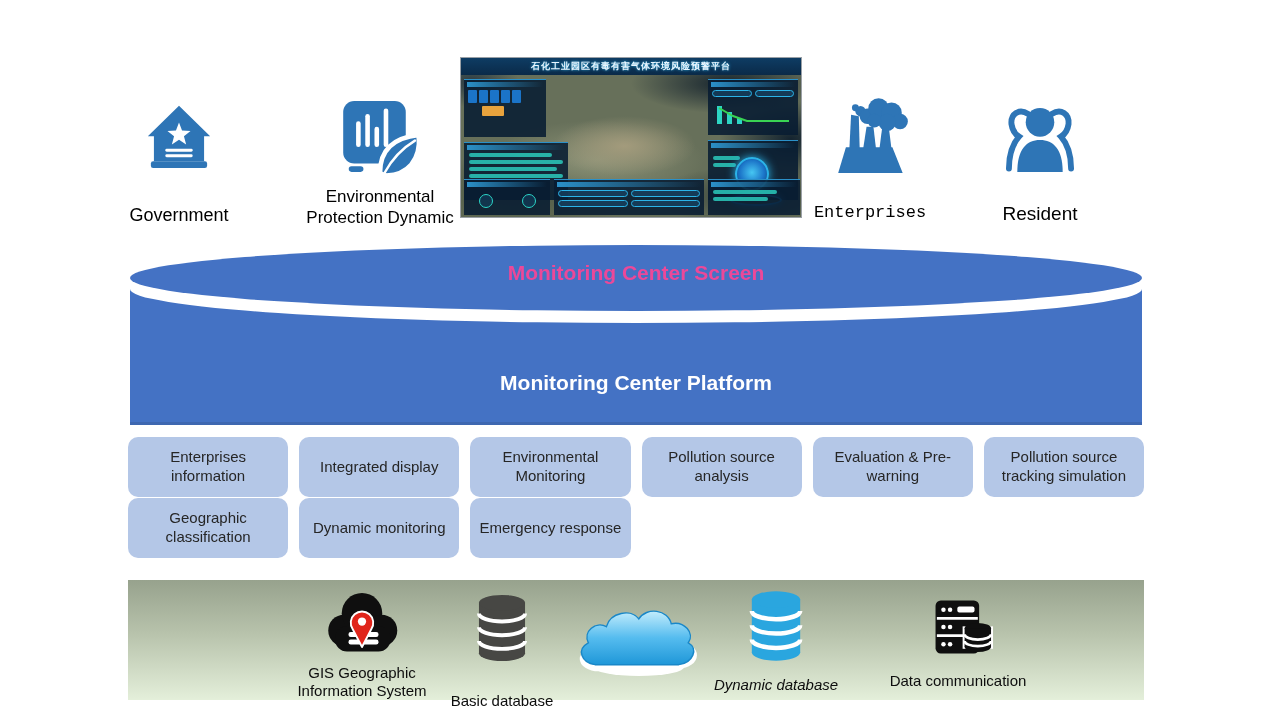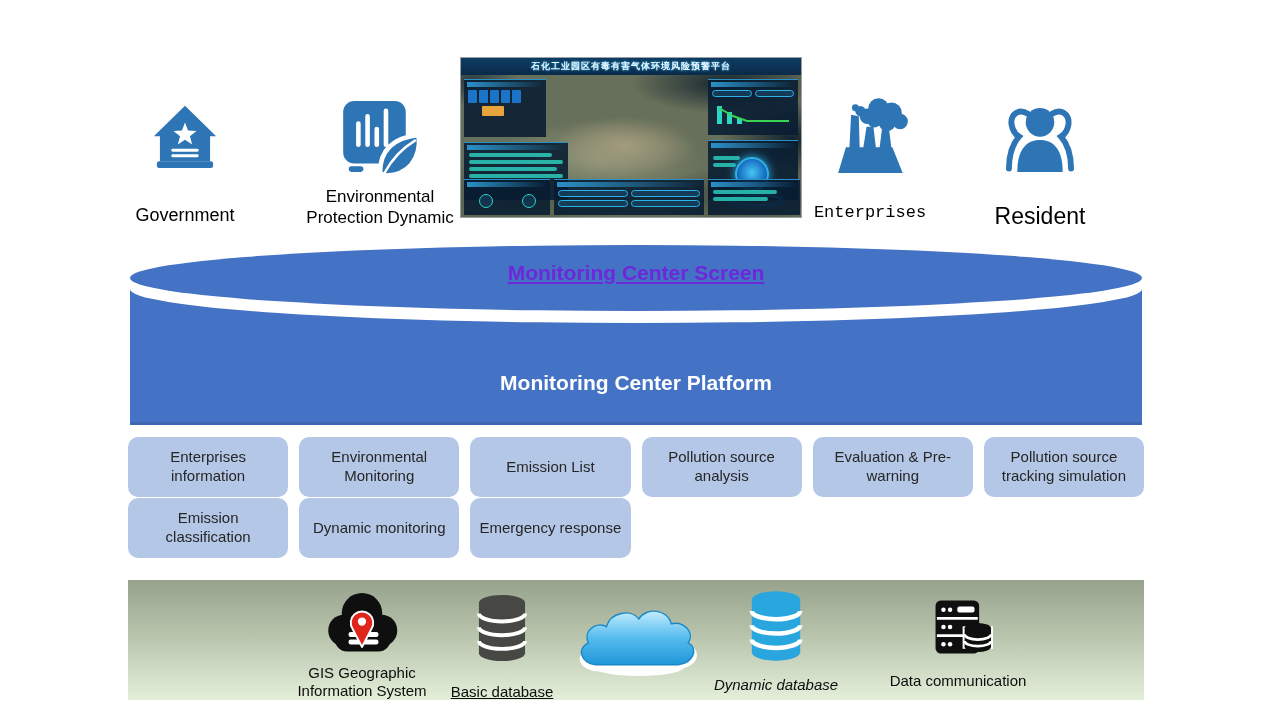--- a/index.html
+++ b/index.html
@@ -4,28 +4,28 @@
 <style>
   * { margin:0; padding:0; box-sizing:border-box; }
   html,body { width:1280px; height:720px; background:#ffffff; overflow:hidden;
               font-family:"Liberation Sans", sans-serif; }
   .abs { position:absolute; }
   .preline { white-space:pre-line; }
 
   
   .stake { position:absolute; display:flex; flex-direction:column; align-items:center; }
   .stake .lbl { color:#000; text-align:center; line-height:1.25; }
-  #gov  { left:110px; top:102px; width:150px; }
+  #gov  { left:104px; top:102px; width:150px; }
   #gov .lbl { font-size:18px; margin-top:22px; }
   #epa  { left:300px; top:90px;  width:160px; }
   #epa .lbl { font-size:17px; margin-top:0px; }
   #ent  { left:805px; top:94px;  width:130px; }
   #ent .lbl { font-size:17px; margin-top:18px;font-family:Liberation Mono, monospace; }
   #res  { left:975px; top:98px;  width:130px; }
-  #res .lbl { font-size:23px; margin-top:16px; }
+  #res .lbl { font-size:19px; margin-top:16px; }
 
   
   #dash { left:460px; top:57px; width:342px; height:161px; background:#0d2136;
           border:1px solid #9aa0a6; overflow:hidden; }
   #dash-titlebar { position:absolute; left:0; top:0; right:0; height:17px;
       background:linear-gradient(180deg,#0e3c63,#0a2a49);
       display:flex; align-items:center; justify-content:center; }
   #dash-title { color:#eaf6ff; font-size:9px; font-weight:bold; letter-spacing:1px;
       text-shadow:0 0 3px #2bb3e8; }
   #dash-map { position:absolute; left:0; top:17px; right:0; bottom:0;
@@ -52,21 +52,21 @@
   #glowwrap { position:absolute; right:24px; top:16px; width:44px; text-align:center; }
   #glow { width:34px; height:34px; margin:0 auto; border-radius:50%;
           background:radial-gradient(circle at 50% 45%, #46c6f2 0%, #1b74c8 55%, #0d3a60 100%);
           border:2px solid #2bb3e8; box-shadow:0 0 10px #2bb3e8; }
   #glowring { width:52px; height:12px; margin:3px auto 0 auto; border:2px solid #1f8fd8;
           border-radius:50%; box-shadow:0 0 6px #1f8fd8; }
 
   
   #cyl { left:128px; top:243px; width:1016px; height:182px; }
   #screen-label   { left:128px; top:261px; width:1016px; text-align:center;
-                    color:#6d28d9; font-size:21px; font-weight:bold;text-decoration:underline; }
+                    color:#ec4899; font-size:21px; font-weight:bold; }
   #platform-label { left:128px; top:371px; width:1016px; text-align:center;
                     color:#fff; font-size:21px; font-weight:bold; }
 
   
   #grid { left:128px; top:437px; width:1016px; height:129px; display:grid;
           grid-template-columns:repeat(6,1fr); grid-template-rows:60px 60px; gap:1px 11px; }
   .module { background:#B4C7E7; border-radius:10px; display:flex; align-items:center;
             justify-content:center; text-align:center; color:#262626; font-size:15px;
             line-height:1.25; padding:4px 8px; }
 
@@ -230,26 +230,26 @@
 <svg class="abs" id="cyl" viewBox="0 0 1016 182">
   <path d="M2 46 A506 34 0 0 0 1014 46 L1014 182 L2 182 Z" fill="#4472C4"></path>
   <rect x="2" y="179" width="1012" height="3" fill="#3E67B0"></rect>
   <ellipse cx="508" cy="35" rx="506" ry="33" fill="#4472C4"></ellipse>
 </svg>
 <div class="abs" id="screen-label">Monitoring Center Screen</div>
 <div class="abs" id="platform-label">Monitoring Center Platform</div>
 
 <div class="abs" id="grid">
   <div class="module">Enterprises information</div>
+  <div class="module">Integrated display</div>
   <div class="module">Environmental Monitoring</div>
-  <div class="module">Emission List</div>
   <div class="module">Pollution source analysis</div>
   <div class="module">Evaluation &amp; Pre-warning</div>
   <div class="module">Pollution source tracking simulation</div>
-  <div class="module">Emission classification</div>
+  <div class="module">Geographic classification</div>
   <div class="module">Dynamic monitoring</div>
   <div class="module">Emergency response</div>
 </div>
 
 <div class="abs" id="bar"></div>
 
 <div class="infra" id="gis">
   <span>
     <svg width="84" height="74" viewBox="0 0 112 96">
       <g fill="#0f0f0f">
@@ -276,21 +276,21 @@
         <ellipse cx="45" cy="15" rx="32" ry="11"></ellipse>
         <ellipse cx="45" cy="85" rx="32" ry="11"></ellipse>
       </g>
       <g stroke="#fff" stroke-width="5.5" fill="none">
         <path d="M13 30 A32 11 0 0 0 77 30"></path>
         <path d="M13 49 A32 11 0 0 0 77 49"></path>
         <path d="M13 68 A32 11 0 0 0 77 68"></path>
       </g>
     </svg>
   </span>
-  <div class="lbl" style="margin-top:15px;text-decoration:underline;">Basic database</div>
+  <div class="lbl" style="margin-top:24px;">Basic database</div>
 </div>
 
 <div class="infra" id="cld">
   <span>
     <svg width="126" height="80" viewBox="0 0 132 84">
       <defs>
         <linearGradient id="cg" x1="0" y1="0" x2="0" y2="1">
           <stop offset="0" stop-color="#c2ecfc"></stop>
           <stop offset="0.5" stop-color="#55bcef"></stop>
           <stop offset="1" stop-color="#1f97d8"></stop>

